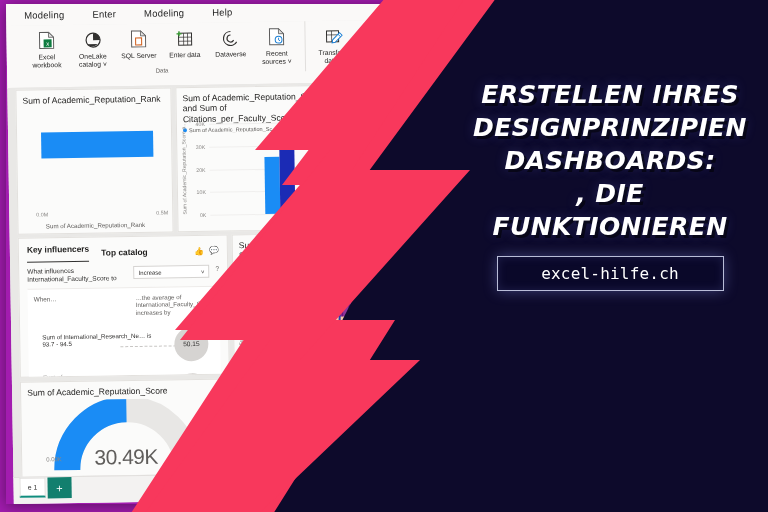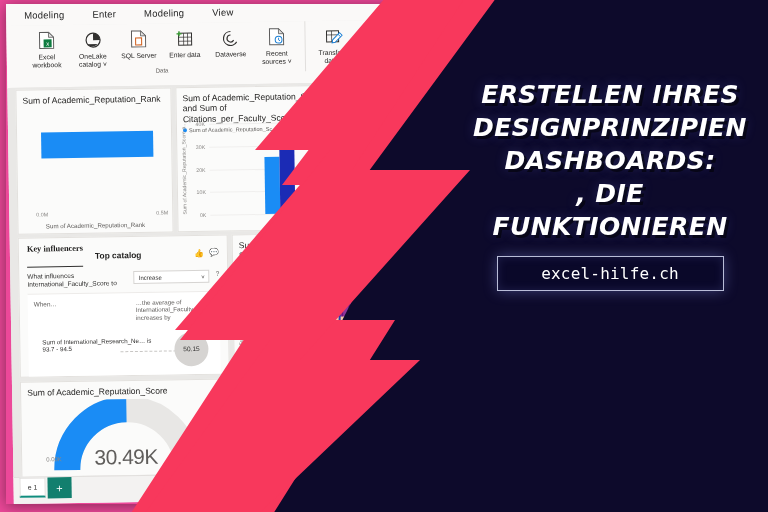--- a/index.html
+++ b/index.html
@@ -1,21 +1,21 @@
 <!DOCTYPE html>
 <html><head>
 <meta charset="utf-8">
 <style>
   html,body{margin:0;padding:0;}
   body{
     width:768px;height:512px;overflow:hidden;position:relative;
     background:#0d0a2b;
     font-family:"Liberation Sans","DejaVu Sans",sans-serif;
   }
-  #root{position:absolute;inset:0;width:768px;height:512px;overflow:hidden;background:#ec4899;}
+  #root{position:absolute;inset:0;width:768px;height:512px;overflow:hidden;background:#a21caf;}
 
   
   .pbi-wrap{
     position:absolute;left:6px;top:4px;width:470px;height:500px;
     overflow:hidden;
     box-shadow:0 2px 14px rgba(0,0,0,.45);
   }
   .pbi{
     position:absolute;left:0;top:0;width:470px;height:500px;
     background:#f3f2f1;
@@ -79,21 +79,21 @@
   .t2bars{position:absolute;left:42%;bottom:0;display:flex;align-items:flex-end;gap:0;}
   .t2bars b{display:block;width:15px;}
 
   
   .t3plot{position:absolute;left:30px;right:2px;top:36px;bottom:14px;}
   .t3yt{position:absolute;left:-28px;width:24px;text-align:right;font-size:5.3px;color:#8a8886;transform:translateY(-3px);}
 
   
   .ki-head{display:flex;align-items:center;gap:12px;padding:6px 8px 2px 8px;}
   .ki-tab{font-size:8.4px;color:#201f1e;font-weight:700;}
-  .ki-tab.active{border-bottom:1.4px solid #323130;padding-bottom:13px;font-family:Liberation Serif, serif;}
+  .ki-tab.active{border-bottom:1.4px solid #323130;padding-bottom:7px;}
   .ki-icons{margin-left:auto;display:flex;gap:5px;color:#a19f9d;font-size:8px;}
   .ki-q{display:flex;align-items:flex-start;padding:3px 8px 4px 8px;gap:6px;}
   .ki-qtxt{font-size:6.6px;line-height:8.4px;color:#323130;flex:1;}
   .ki-sel{
     width:76px;height:13px;border:1px solid #d6d4d2;background:#fff;
     display:flex;align-items:center;justify-content:space-between;
     padding:0 4px;font-size:6px;color:#323130;box-sizing:border-box;
   }
   .ki-help{font-size:6.5px;color:#605e5c;}
   .ki-body{
@@ -178,21 +178,21 @@
 
 <div id="root">
 
   <div class="pbi-wrap">
   <div class="pbi">
 
     <div class="ribbon-tabs">
       <div class="ribbon-tab">Modeling</div>
       <div class="ribbon-tab">Enter</div>
       <div class="ribbon-tab">Modeling</div>
-      <div class="ribbon-tab">View</div>
+      <div class="ribbon-tab">Help</div>
     </div>
 
     <div class="ribbon-body">
 
       <div class="rgroup">
         <div class="rgroup-items">
           <div class="ritem">
             <div class="ic">
               <svg width="16" height="18" viewBox="0 0 16 18">
                     <path d="M1 1h9l5 5v11H1z" fill="#fff" stroke="#5b5b5b" stroke-width="1"></path>

